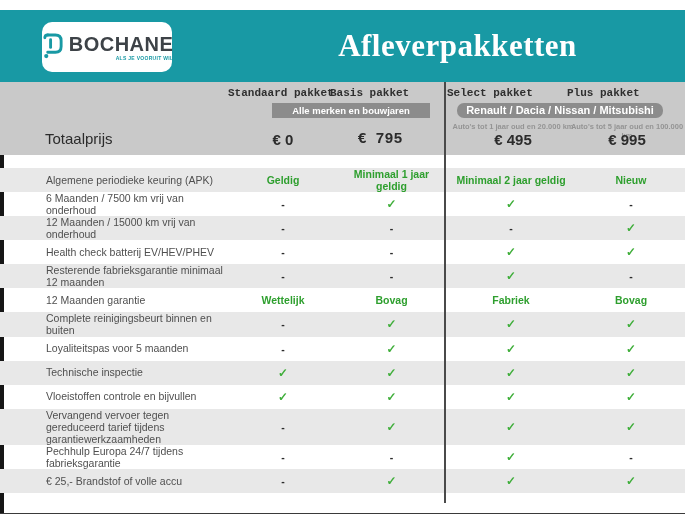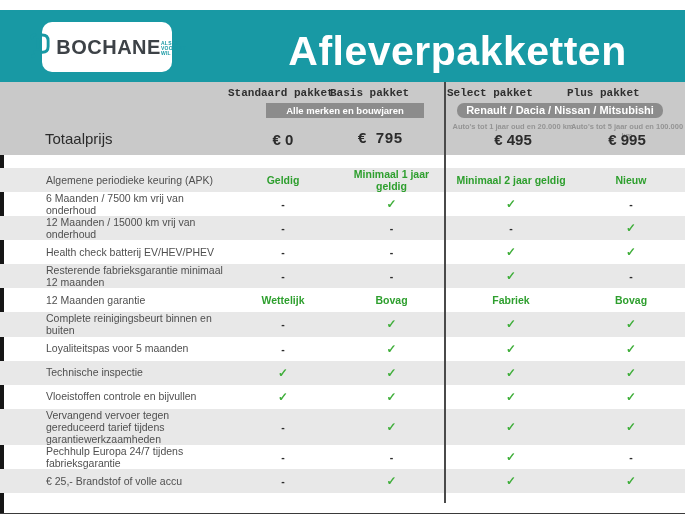--- a/index.html
+++ b/index.html
@@ -6,39 +6,39 @@
   .page{
     position:relative;width:685px;height:514px;background:#ffffff;overflow:hidden;
     font-family:"Liberation Sans",sans-serif;
   }
   
   .topbar{position:absolute;left:0;top:10px;width:685px;height:72px;background:#1899A4;}
   .logo-card{
     position:absolute;left:42px;top:12px;width:130px;height:50px;background:#fff;
     border-radius:10px;display:flex;align-items:center;justify-content:center;gap:5px;
   }
-  .logo-text{display:flex;flex-direction:row;align-items:center;line-height:1;}
+  .logo-text{display:flex;flex-direction:column;align-items:flex-end;line-height:1;}
   .logo-name{font-size:20px;font-weight:bold;color:#3d4247;letter-spacing:.5px;}
   .logo-tagline{font-size:5px;font-weight:bold;color:#1899A4;margin-top:2px;letter-spacing:.3px;}
   .page-title{
     position:absolute;left:230px;right:0;top:18px;text-align:center;
-    color:#ffffff;font-size:41px;font-weight:bold;letter-spacing:.5px;
+    color:#ffffff;font-size:31px;font-weight:bold;letter-spacing:.5px;font-family:Liberation Serif, serif;
   }
   
   .colband{position:absolute;left:0;top:82px;width:685px;height:73px;background:#c9c9c9;}
   .colhead{position:absolute;top:5px;font-size:11px;font-weight:bold;color:#2f2f2f;font-family:Liberation Mono, monospace;}
   .ch-std{left:228px;width:110px;}
   .ch-basis{left:330px;width:100px;}
   .ch-select{left:447px;width:132px;}
   .ch-plus{left:567px;width:120px;}
   .badge{
     position:absolute;top:21px;height:15px;background:#8c8c8c;color:#ffffff;
     font-weight:bold;text-align:center;line-height:15px;
   }
-  .badge-left{left:266px;width:158px;font-size:9.5px;}
+  .badge-left{left:272px;width:158px;font-size:9.5px;}
   .badge-right{left:457px;width:206px;font-size:11px;border-radius:7px;}
   .caption{position:absolute;top:40px;font-size:7.5px;font-weight:bold;color:#949494;text-align:center;}
   .cap-select{left:447px;width:132px;}
   .cap-plus{left:567px;width:120px;}
   .total-label{position:absolute;left:45px;top:48px;font-size:15px;font-weight:normal;color:#2b2b2b;}
   .price{position:absolute;top:49px;font-size:15px;font-weight:bold;color:#2b2b2b;text-align:center;}
   .pr-std{left:228px;width:110px;}
   .pr-basis{left:330px;width:100px;font-family:Liberation Mono, monospace;}
   .pr-select{left:447px;width:132px;}
   .pr-plus{left:567px;width:120px;}

